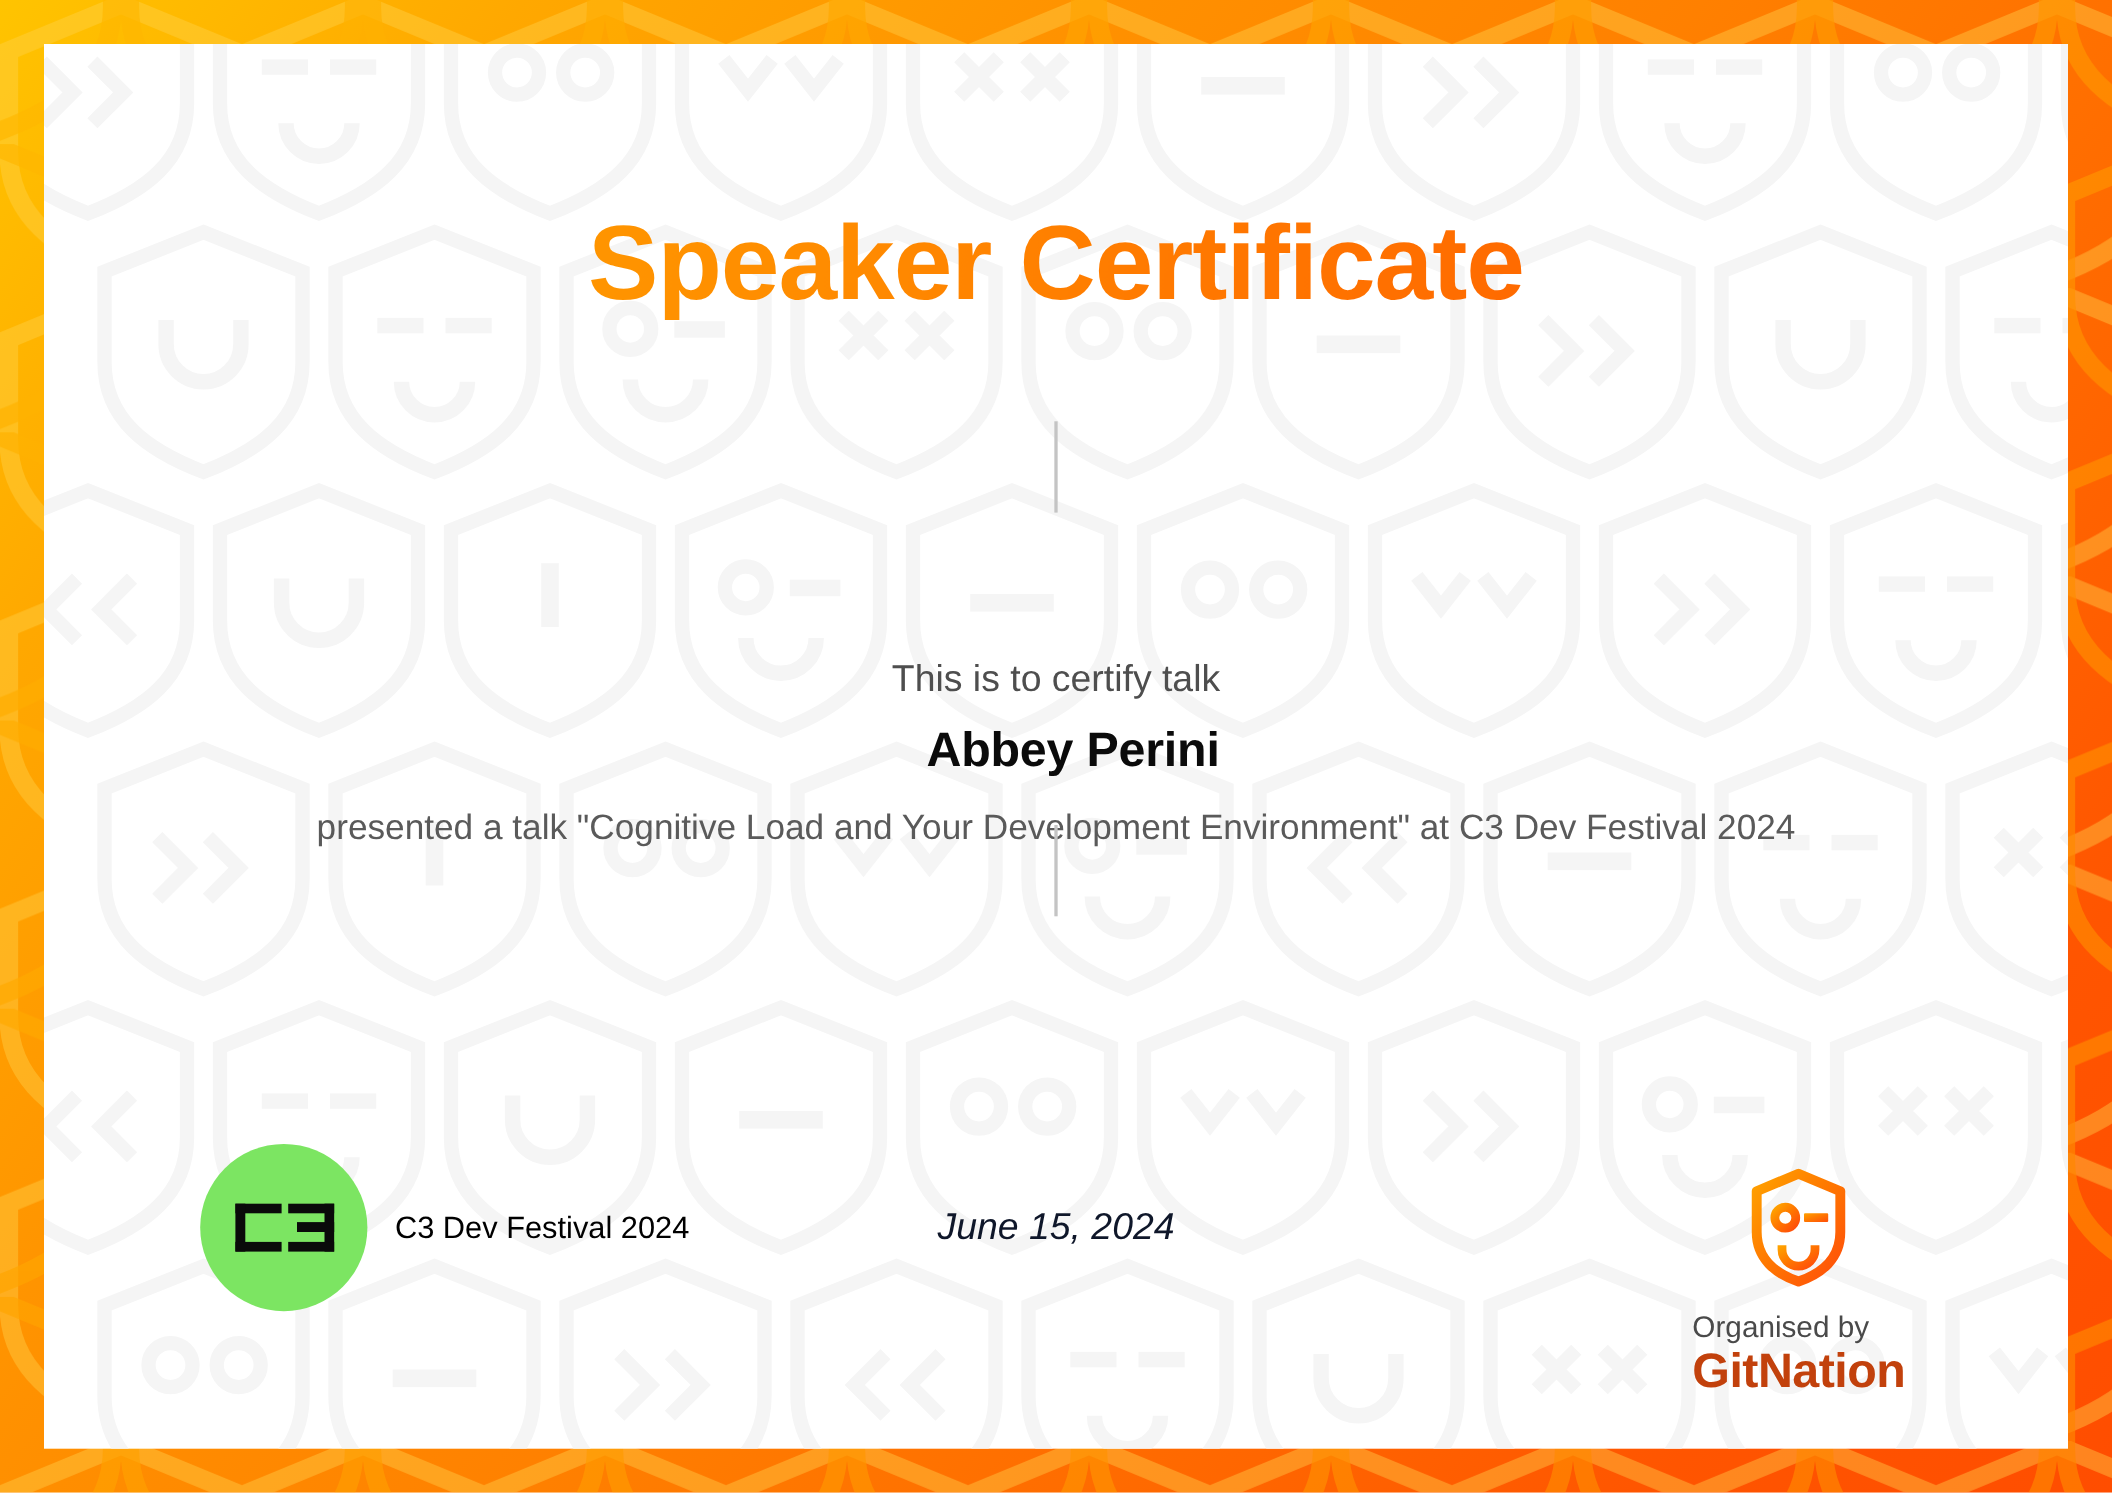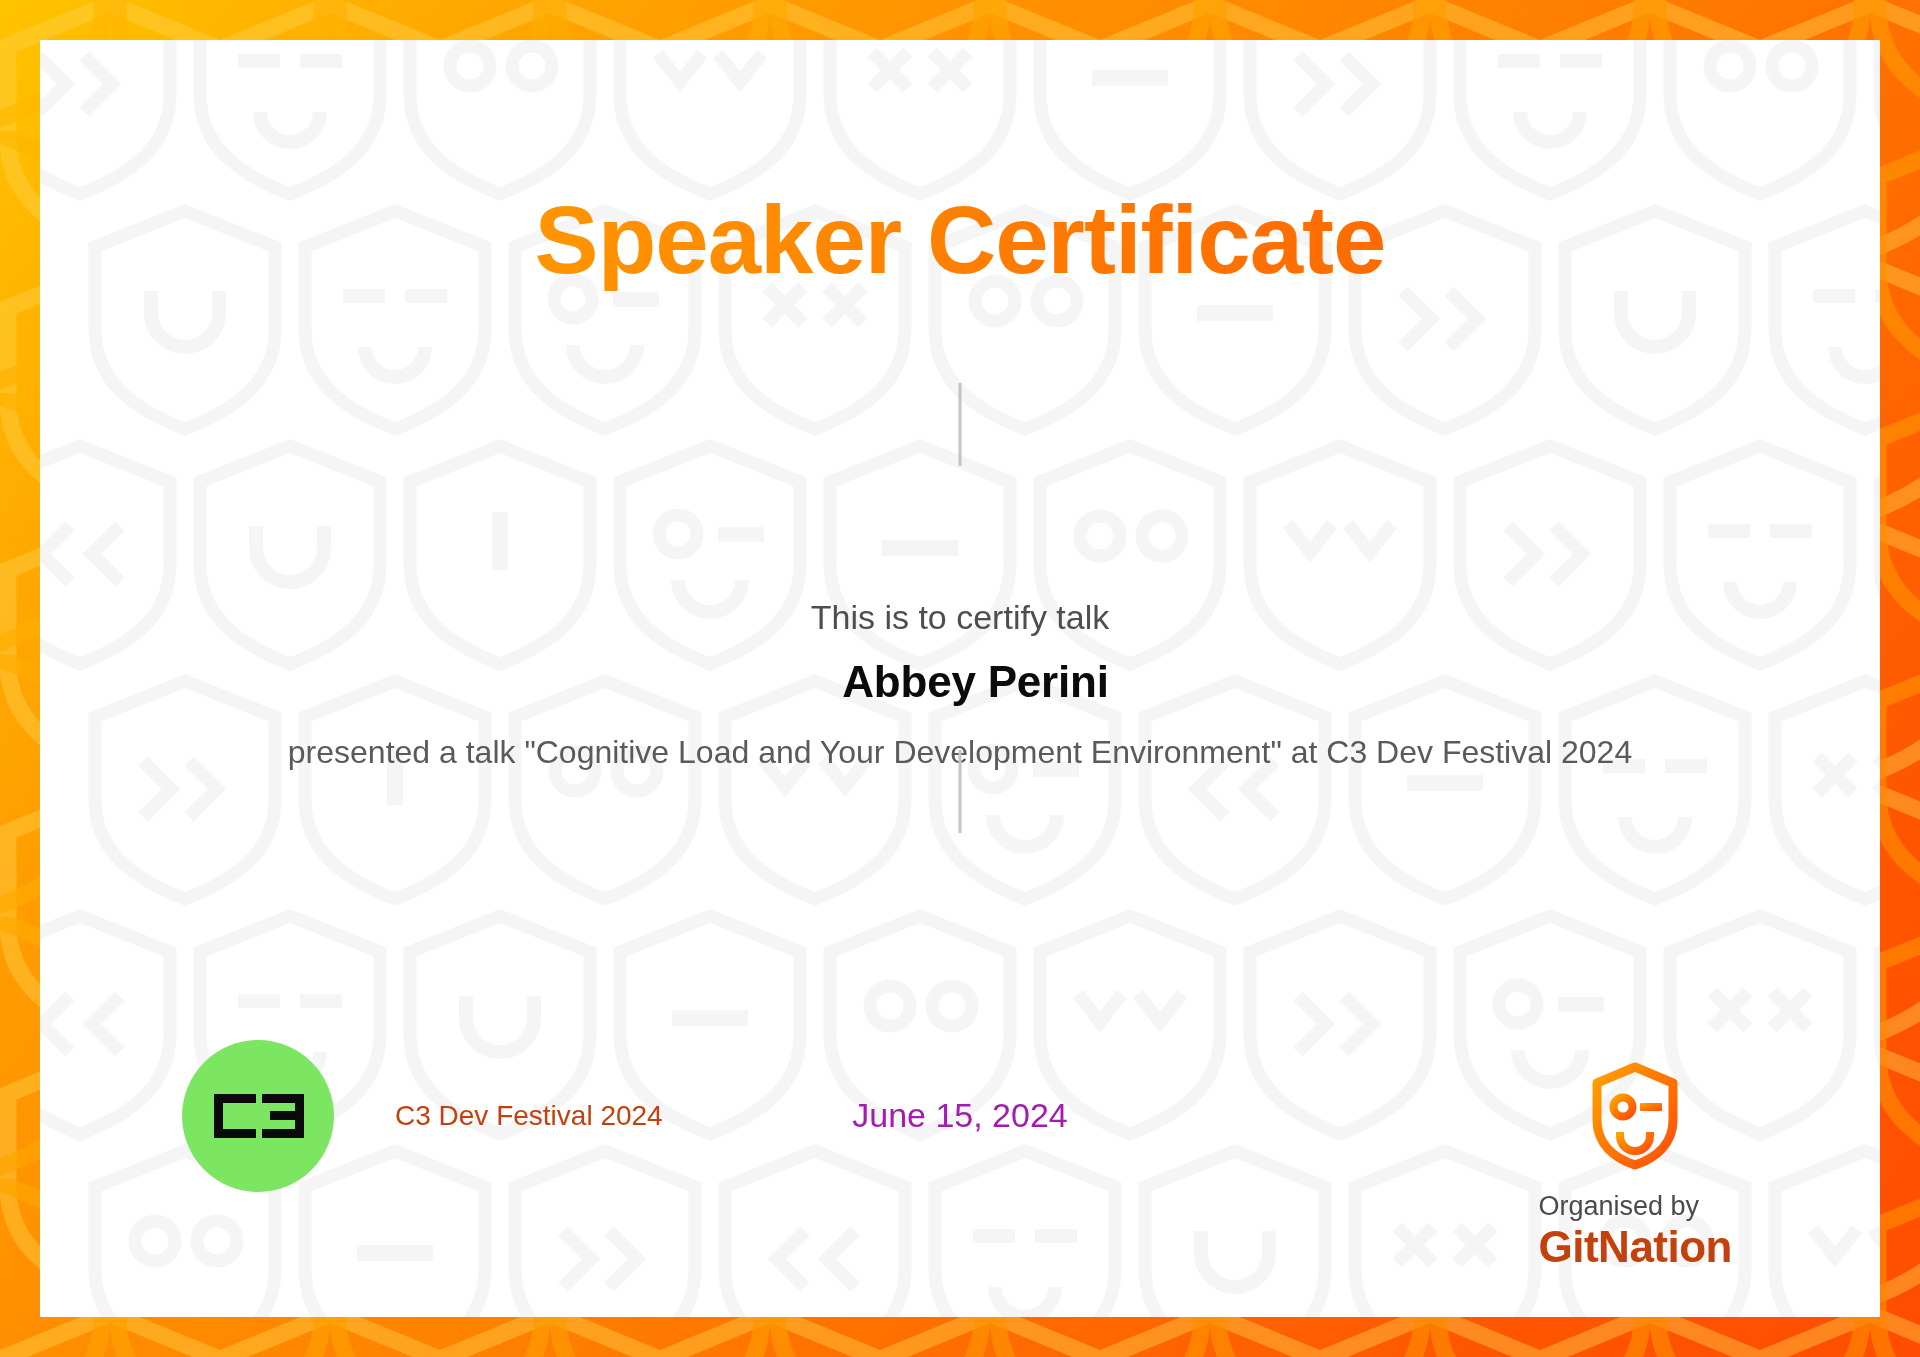--- a/index.html
+++ b/index.html
@@ -149,33 +149,33 @@
     height: 152px;
     border-radius: 50%;
     background: #7CE562;
     display: flex;
     align-items: center;
     justify-content: center;
   }
 
   .event-name {
     font-size: 28px;
-    color: #c2410c;
+    color: #000000;
     white-space: nowrap;
-    margin-left: 36px;
   }
 
   .footer-date {
     position: absolute;
     left: 0;
     top: 56px;
     width: 100%;
     text-align: center;
     font-size: 34px;
-    color: #a21caf;
+    color: #0f172a;
+    font-style: italic;
   }
 
   .footer-right {
     position: absolute;
     right: 148px;
     top: 22px;
     display: flex;
     align-items: center;
     gap: 22px;
     flex-direction: column;

